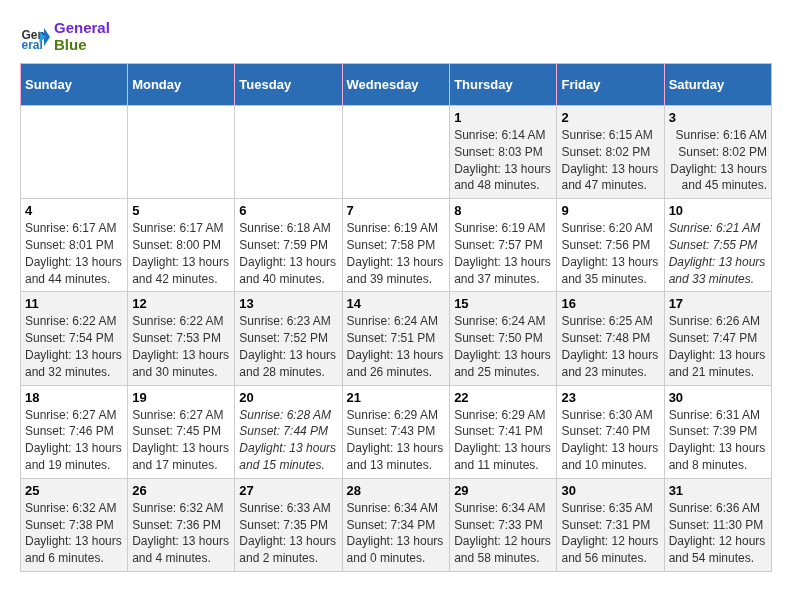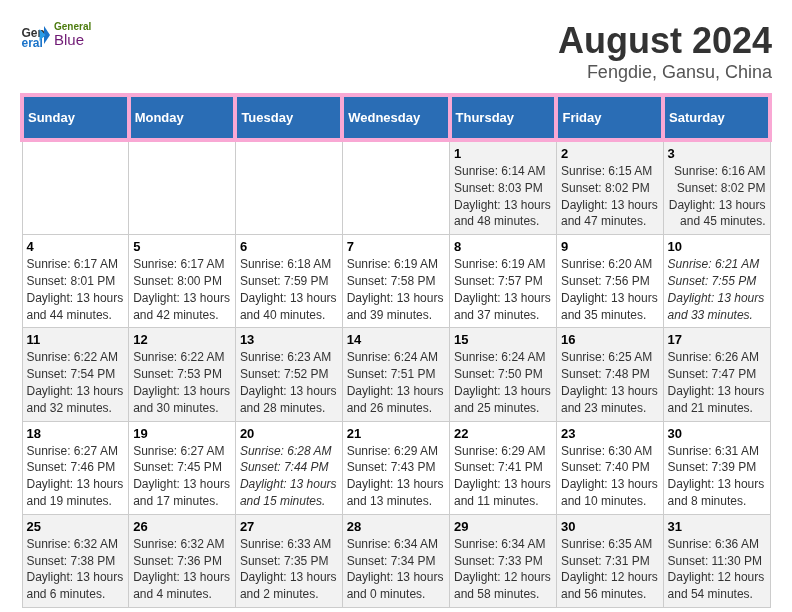--- a/index.html
+++ b/index.html
@@ -33,21 +33,21 @@
       border-collapse: collapse;
       font-size: 11px;
     }
     thead tr th {
       background-color: #2a6db5;
       color: #fff;
       padding: 13px 4px;
       text-align: left;
       font-size: 13px;
       font-weight: bold;
-      border: 4px solid #f9a8d4;
+      border: 1px solid #f9a8d4;
     }
     tbody tr td {
       border: 1px solid #ccc;
       vertical-align: top;
       padding: 4px;
       height: 80px;
       width: 108px;
     }
     tbody tr:nth-child(odd) td {
       background-color: #f2f2f2;
@@ -73,27 +73,23 @@
 
 <div class="header-area">
   <div class="logo">
     <svg class="logo-icon" viewBox="0 0 40 40">
       <text x="2" y="22" font-size="16" font-weight="bold" fill="#333">Gen</text>
       <text x="2" y="36" font-size="16" font-weight="bold" fill="#1a73c9">eral</text>
       <polygon points="32,8 40,20 32,32" fill="#1a73c9"></polygon>
       <polygon points="26,12 34,20 26,28" fill="#2a9de8"></polygon>
     </svg>
     <div>
-      <div style="font-size:10px;font-weight:bold;color:#4d7c0f;line-height:1.1;">General</div>
-      <div style="font-size:15px;font-weight:normal;color:#701a75;line-height:1.1;">Blue</div>
+      <div style="font-size:15px;font-weight:bold;color:#6d28d9;line-height:1.1;">General</div>
+      <div style="font-size:15px;font-weight:bold;color:#4d7c0f;line-height:1.1;">Blue</div>
     </div>
-  </div>
-  <div class="title-area">
-    <h1>August 2024</h1>
-    <h2>Fengdie, Gansu, China</h2>
   </div>
 </div>
 
 <table>
   <thead>
     <tr>
     <th>Sunday</th>
         <th>Monday</th>
         <th>Tuesday</th>
         <th>Wednesday</th>

